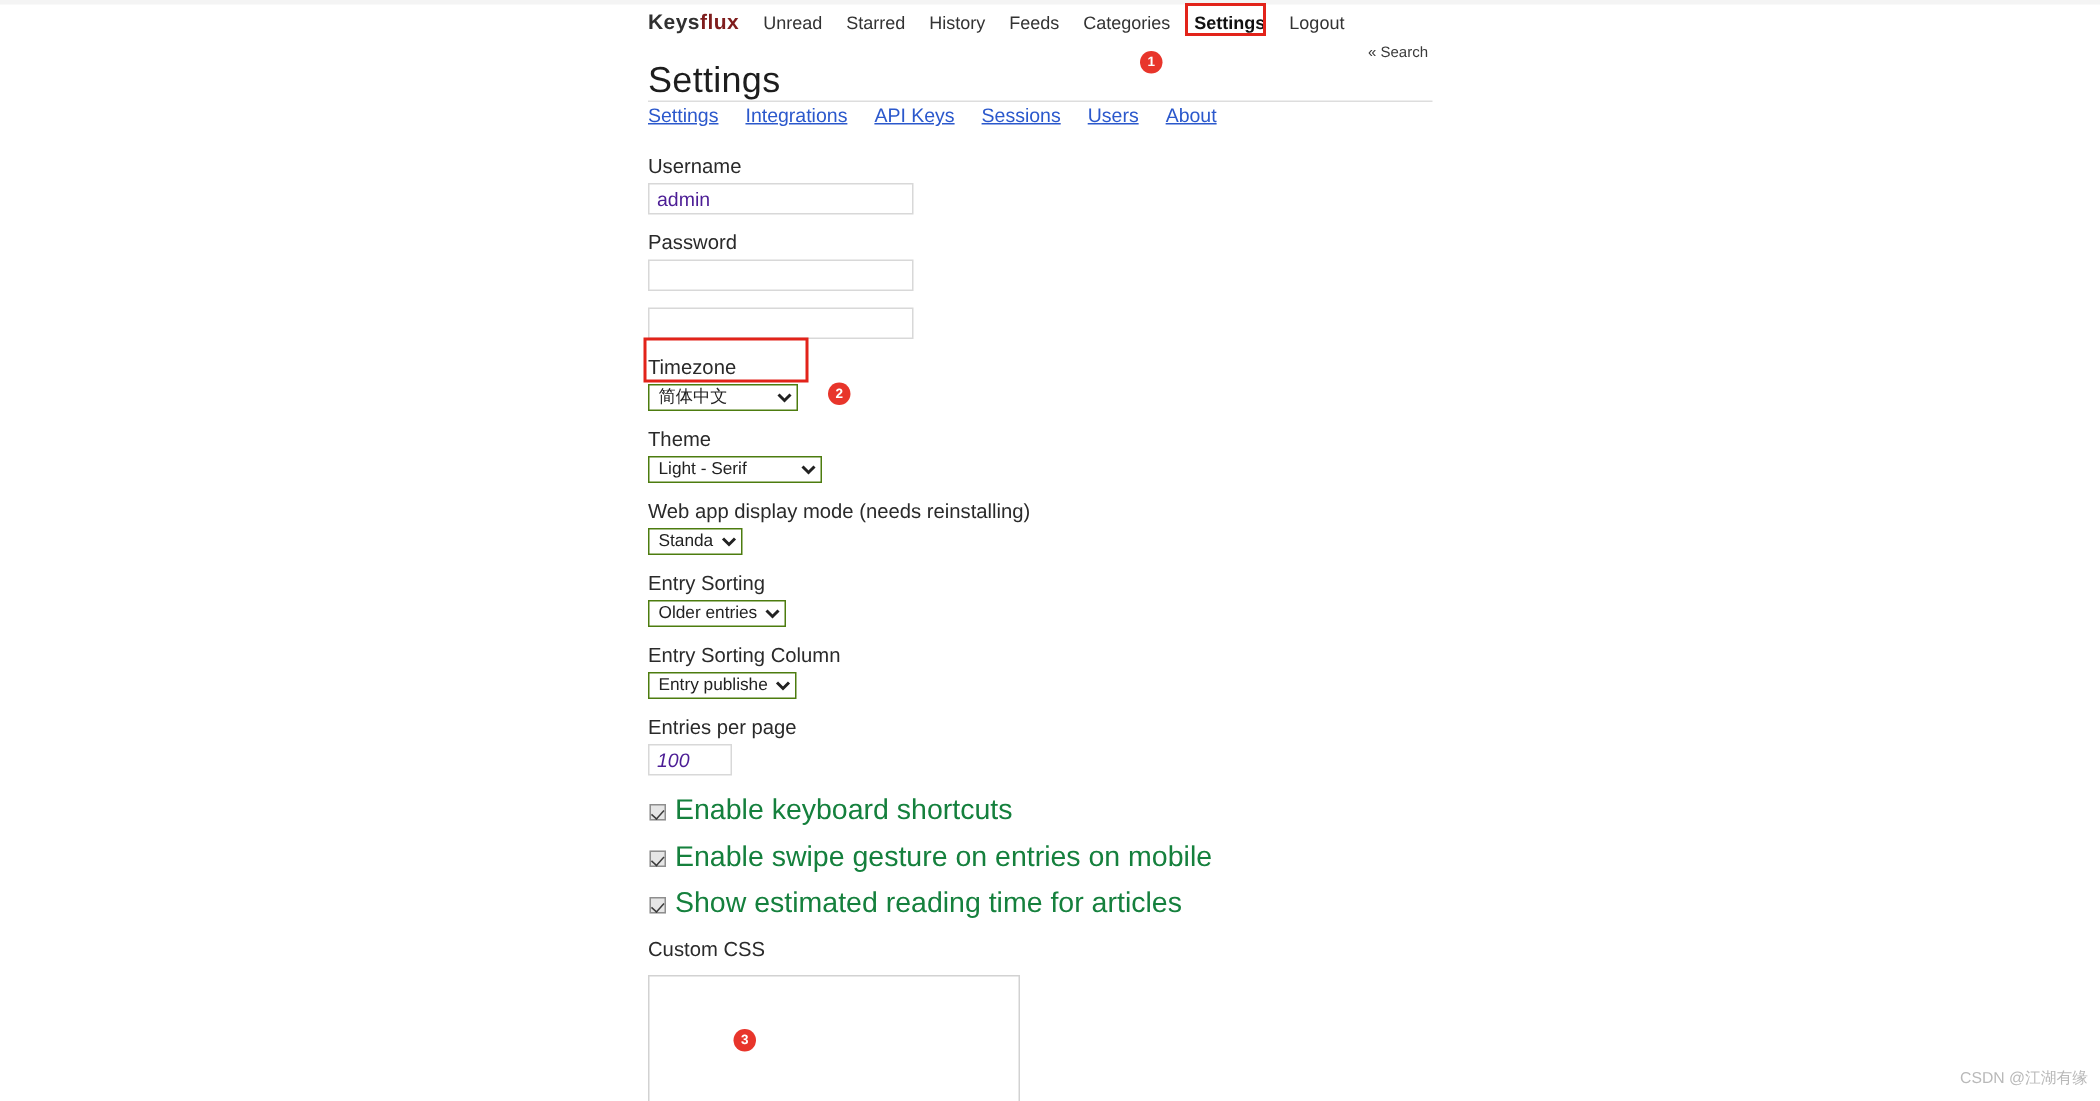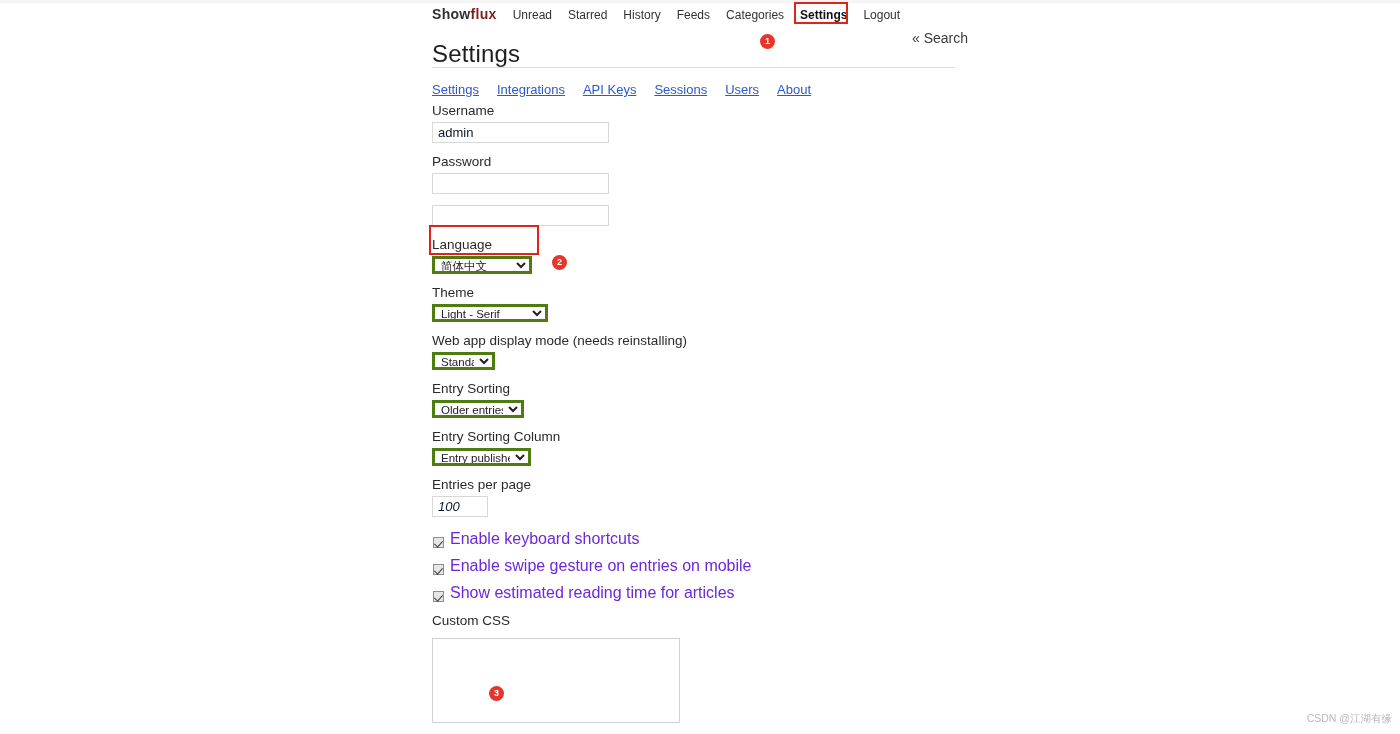--- a/index.html
+++ b/index.html
@@ -76,21 +76,21 @@
     top: -5px;
     width: 54px;
     height: 22px;
   }
 
   
   .search-link {
     position: absolute;
     left: 480px;
     top: 30px;
-    font-size: 14px;
+    font-size: 10px;
     color: #3a3a3a;
     text-decoration: none;
     white-space: nowrap;
   }
 
   
   .page-title {
     position: absolute;
     left: 0;
     top: 40px;
@@ -106,21 +106,21 @@
     top: 67px;
     width: 523px;
     height: 1px;
     background: #dddddd;
   }
 
   
   .subnav {
     position: absolute;
     left: 0;
-    top: 80px;
+    top: 68px;
     white-space: nowrap;
   }
   .subnav a {
     color: #2b58cc;
     font-size: 13px;
     text-decoration: underline;
     margin-right: 18px;
   }
 
   
@@ -139,52 +139,52 @@
   }
   .grp { position: relative; }
   .grp + .grp { margin-top: 11px; }
 
   input.text-input {
     display: block;
     border: 1px solid #d8d8d8;
     background: #ffffff;
     font-family: "Liberation Sans", sans-serif;
     font-size: 13px;
-    color: #0f172a;
+    color: #4c1d95;
     padding: 3px 5px;
     height: 21px;
     outline: none;
   }
   input.w-wide { width: 177px; }
   input.w-num  { width: 56px; font-style: italic; }
 
   select.sel {
     display: block;
     font-family: "Liberation Sans", sans-serif;
     font-size: 11.5px;
     color: #222;
     background: #ffffff;
-    border: 3px solid #4d7c0f;
+    border: 1px solid #4d7c0f;
     height: 18px;
     padding: 0 2px;
     outline: none;
   }
   select.w-lang { width: 100px; }
   select.w-tz   { width: 164px; }
   select.w-theme{ width: 116px; }
   select.w-mode { width: 63px; }
   select.w-sort { width: 92px; }
   select.w-col  { width: 99px; }
 
   .check-row {
     display: flex;
-    align-items: flex-end;
+    align-items: center;
     margin-top: 9px;
-    font-size: 16px;
-    color: #6d28d9;
+    font-size: 19px;
+    color: #15803d;
   }
   .check-row:first-of-type { margin-top: 13px; }
   .cbx {
     width: 11px;
     height: 11px;
     margin: 0 6px 0 1px;
     flex: 0 0 auto;
     border: 1px solid #8e8e8e;
     background: #e6e6e6;
     position: relative;
@@ -251,21 +251,21 @@
 </head>
 <body>
 
 <div id="page">
 
   <div class="top-strip"></div>
 
   <div class="content">
 
     <nav class="nav">
-      <span class="brand"><span class="mini">Show</span><span class="flux">flux</span></span><a href="#">Unread</a><a href="#">Starred</a><a href="#">History</a><a href="#">Feeds</a><a href="#">Categories</a><span class="nav-settings-wrap"><a href="#" class="active">Settings</a><span class="hl-box hl-settings"></span></span><a href="#">Logout</a>
+      <span class="brand"><span class="mini">Keys</span><span class="flux">flux</span></span><a href="#">Unread</a><a href="#">Starred</a><a href="#">History</a><a href="#">Feeds</a><a href="#">Categories</a><span class="nav-settings-wrap"><a href="#" class="active">Settings</a><span class="hl-box hl-settings"></span></span><a href="#">Logout</a>
     </nav>
 
     <a href="#" class="search-link">« Search</a>
 
     <h1 class="page-title">Settings</h1>
     <div class="title-rule"></div>
 
     <div class="subnav">
       <a href="#">Settings</a><a href="#">Integrations</a><a href="#">API Keys</a><a href="#">Sessions</a><a href="#">Users</a><a href="#">About</a>
     </div>
@@ -280,21 +280,21 @@
       <div class="grp">
         <label class="field-label">Password</label>
         <input class="text-input w-wide" type="password" value="" style="">
       </div>
 
       <div class="grp">
         <input class="text-input w-wide" type="password" value="" style="">
       </div>
 
       <div class="grp">
-        <label class="field-label">Language</label>
+        <label class="field-label">Timezone</label>
         <select class="sel w-lang"><option>简体中文</option><option>English</option><option>Français</option><option>Deutsch</option><option>Español</option><option>日本語</option></select>
         <span class="hl-box hl-language"></span>
       </div>
 
 
       <div class="grp">
         <label class="field-label">Theme</label>
         <select class="sel w-theme"><option>Light - Serif</option><option>Light - Sans Serif</option><option>Dark - Serif</option><option>Dark - Sans Serif</option><option>System - Serif</option></select>
       </div>
 

